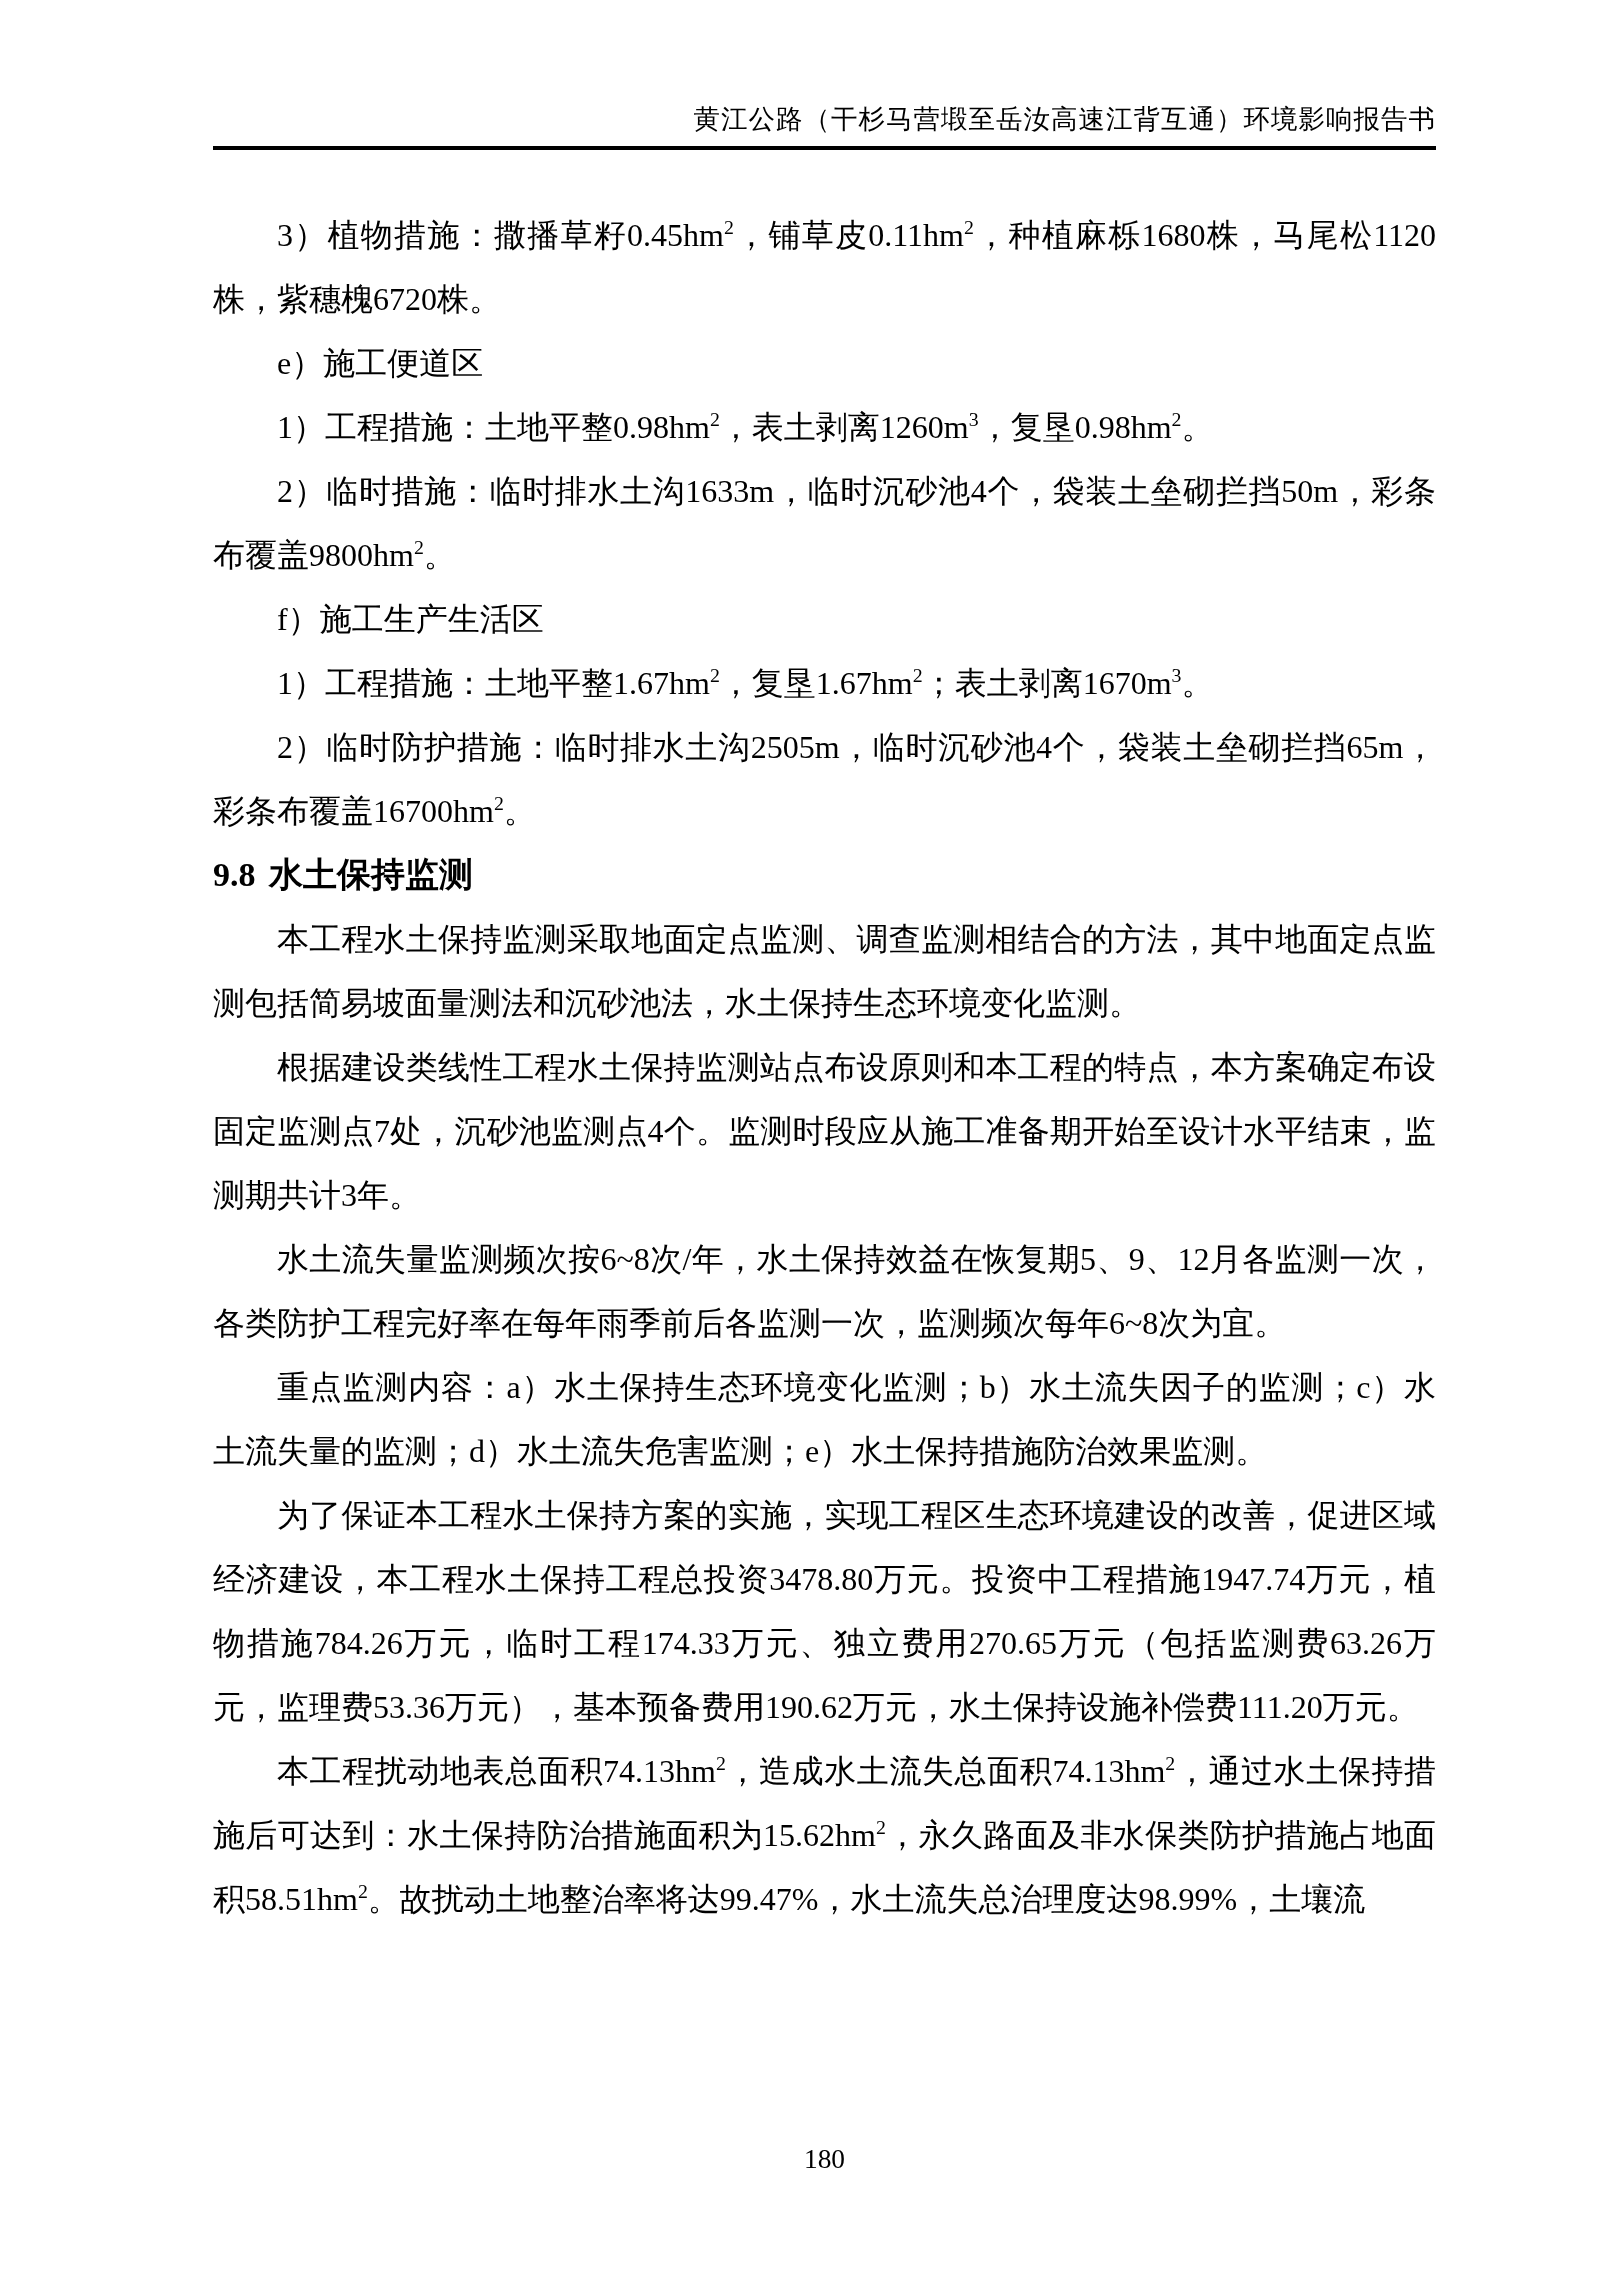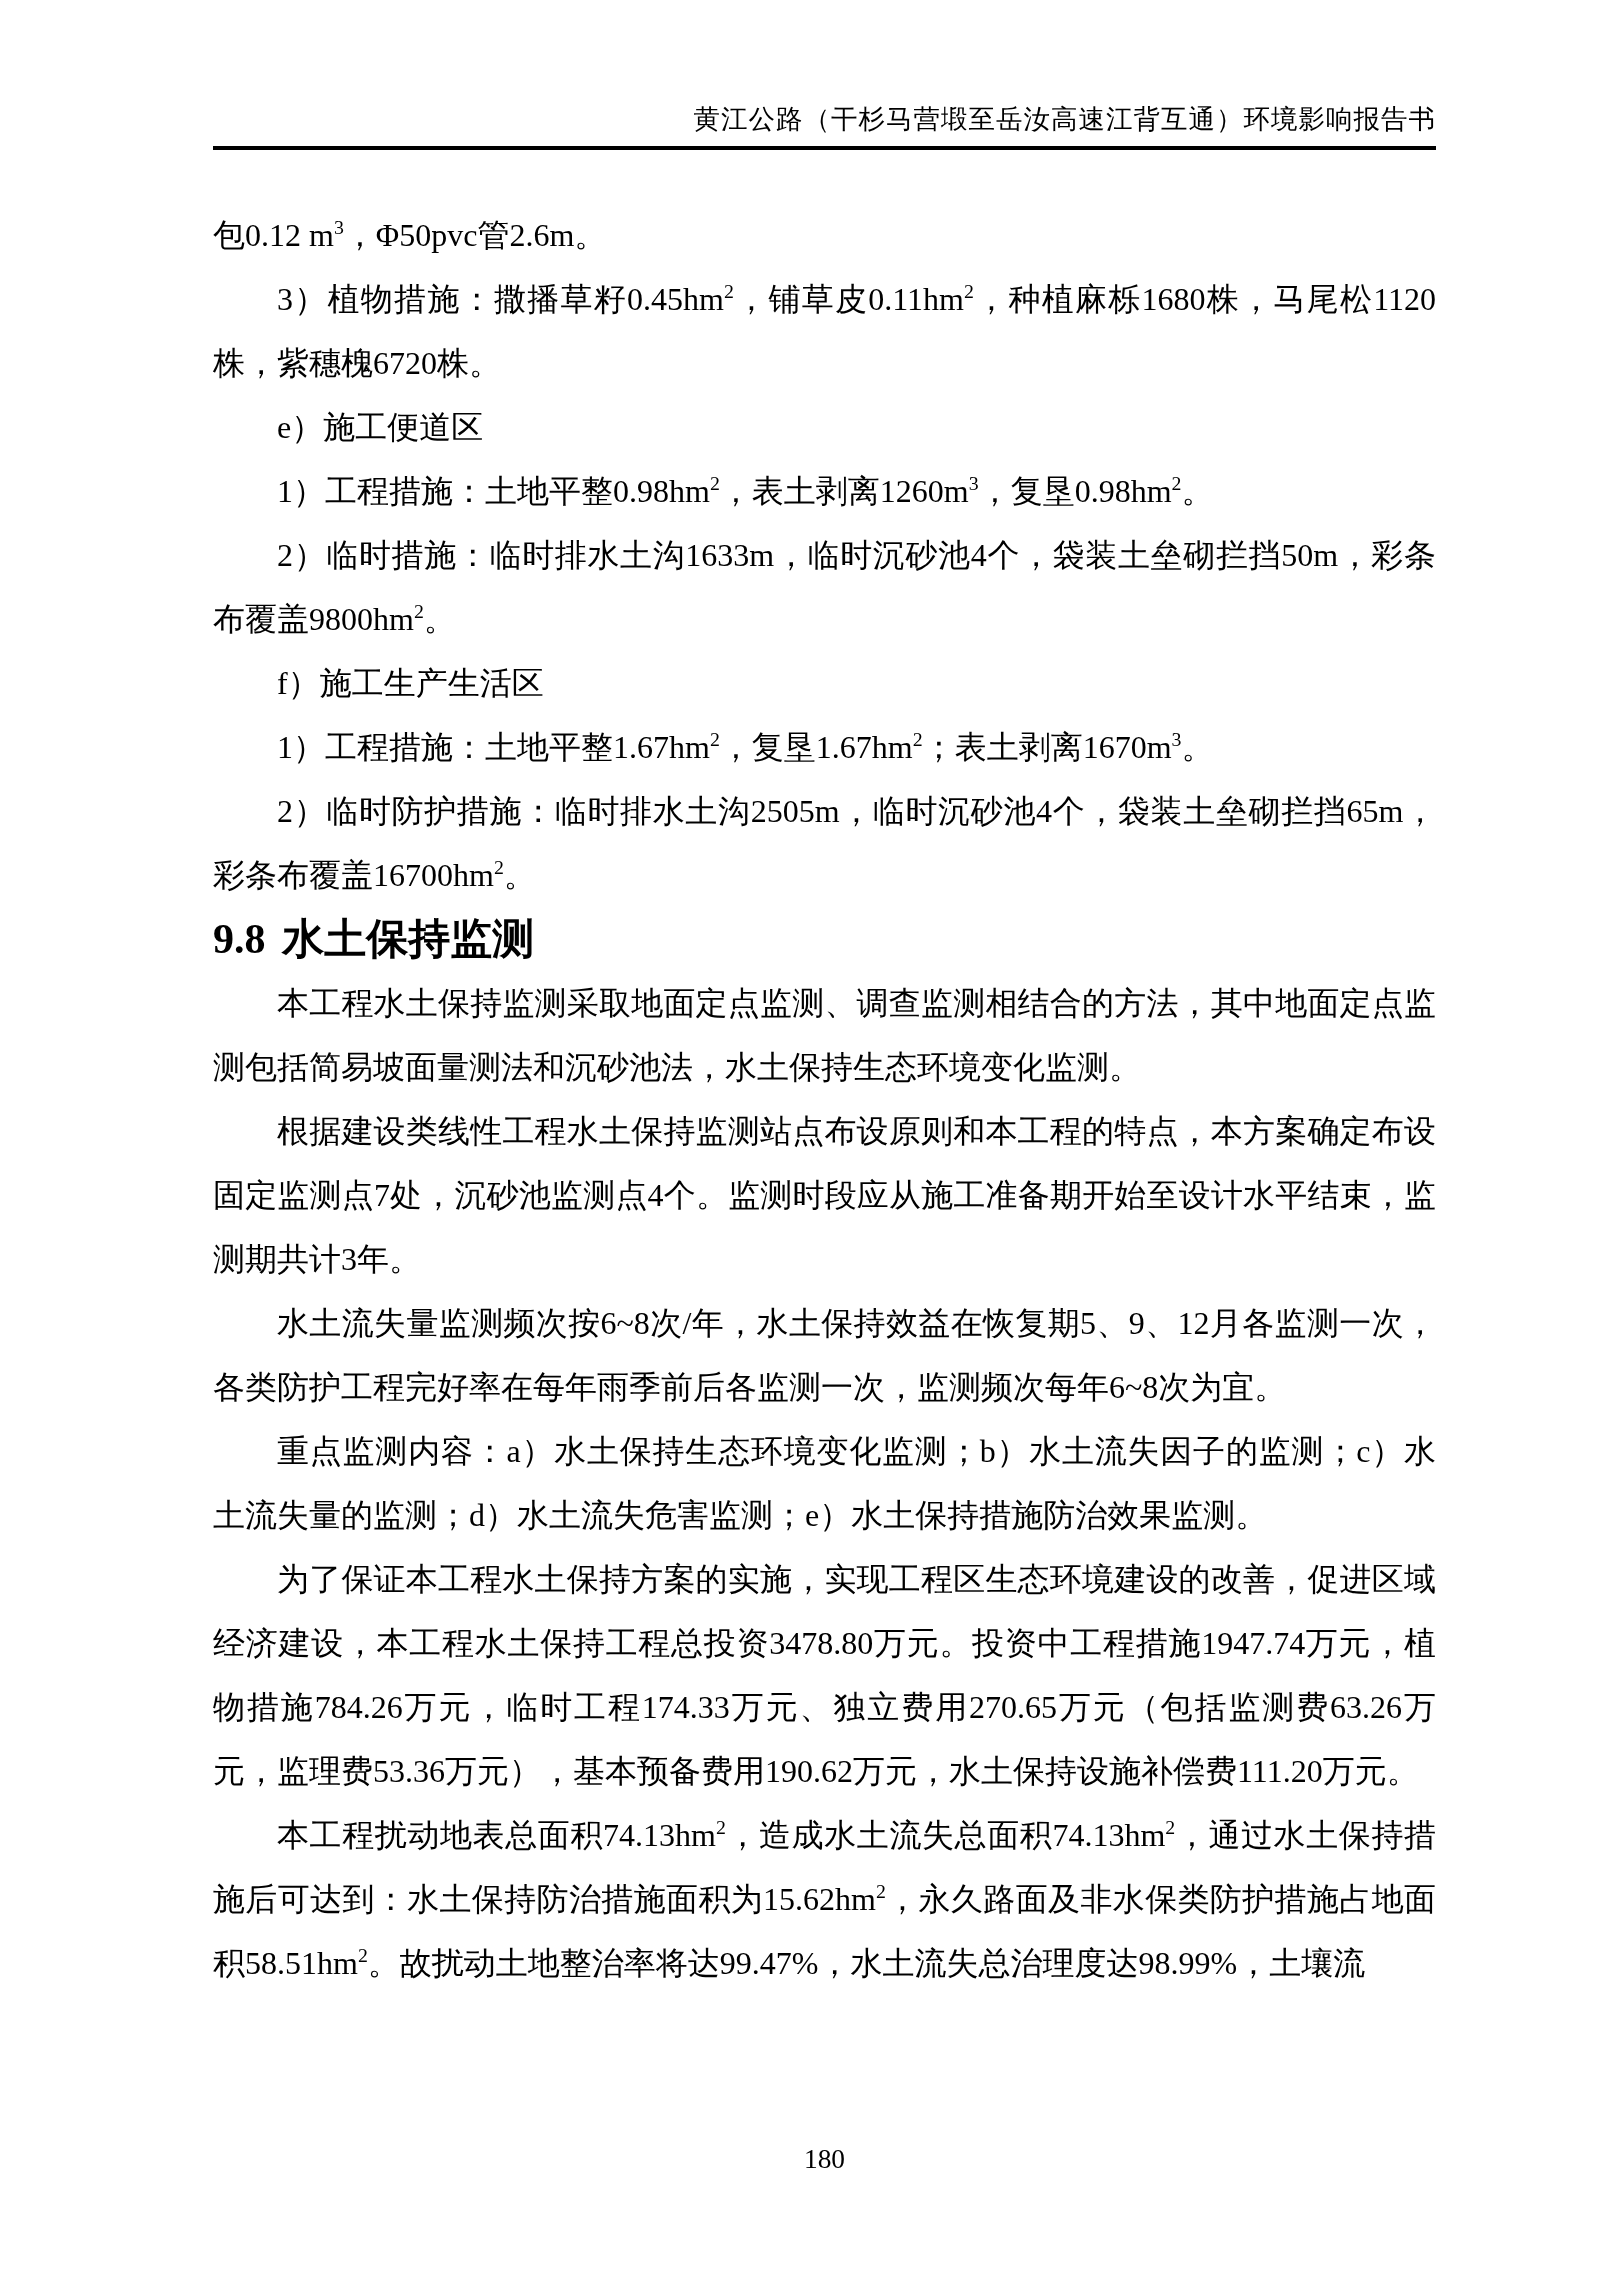--- a/index.html
+++ b/index.html
@@ -43,21 +43,21 @@
     text-align: justify;
     text-justify: inter-character;
     font-size: 32px;
     font-weight: normal;
   }
   .content p.indent {
     text-indent: 2em;
   }
   .content h2.heading {
     text-align: left;
-    font-size: 42px;
+    font-size: 34px;
   }
   .content h2.heading .h-num {
     font-weight: bold;
     margin-right: 0.4em;
   }
   .content h2.heading .h-text {
     font-weight: bold;
   }
   .content sup {
     font-size: 0.62em;
@@ -75,21 +75,20 @@
   }
 </style>
 </head>
 <body>
 
 <div class="page">
 
   <div class="header">黄江公路（干杉马营塅至岳汝高速江背互通）环境影响报告书</div>
 
   <div class="content">
-      <p class="">包0.12 m<sup>3</sup>，Φ50pvc管2.6m。</p>
       <p class="indent">3）植物措施：撒播草籽0.45hm<sup>2</sup>，铺草皮0.11hm<sup>2</sup>，种植麻栎1680株，马尾松1120株，紫穗槐6720株。</p>
       <p class="indent">e）施工便道区</p>
       <p class="indent">1）工程措施：土地平整0.98hm<sup>2</sup>，表土剥离1260m<sup>3</sup>，复垦0.98hm<sup>2</sup>。</p>
       <p class="indent">2）临时措施：临时排水土沟1633m，临时沉砂池4个，袋装土垒砌拦挡50m，彩条布覆盖9800hm<sup>2</sup>。</p>
       <p class="indent">f）施工生产生活区</p>
       <p class="indent">1）工程措施：土地平整1.67hm<sup>2</sup>，复垦1.67hm<sup>2</sup>；表土剥离1670m<sup>3</sup>。</p>
       <p class="indent">2）临时防护措施：临时排水土沟2505m，临时沉砂池4个，袋装土垒砌拦挡65m，彩条布覆盖16700hm<sup>2</sup>。</p>
       <h2 class="heading"><span class="h-num">9.8</span><span class="h-text">水土保持监测</span></h2>
       <p class="indent">本工程水土保持监测采取地面定点监测、调查监测相结合的方法，其中地面定点监测包括简易坡面量测法和沉砂池法，水土保持生态环境变化监测。</p>
       <p class="indent">根据建设类线性工程水土保持监测站点布设原则和本工程的特点，本方案确定布设固定监测点7处，沉砂池监测点4个。监测时段应从施工准备期开始至设计水平结束，监测期共计3年。</p>

